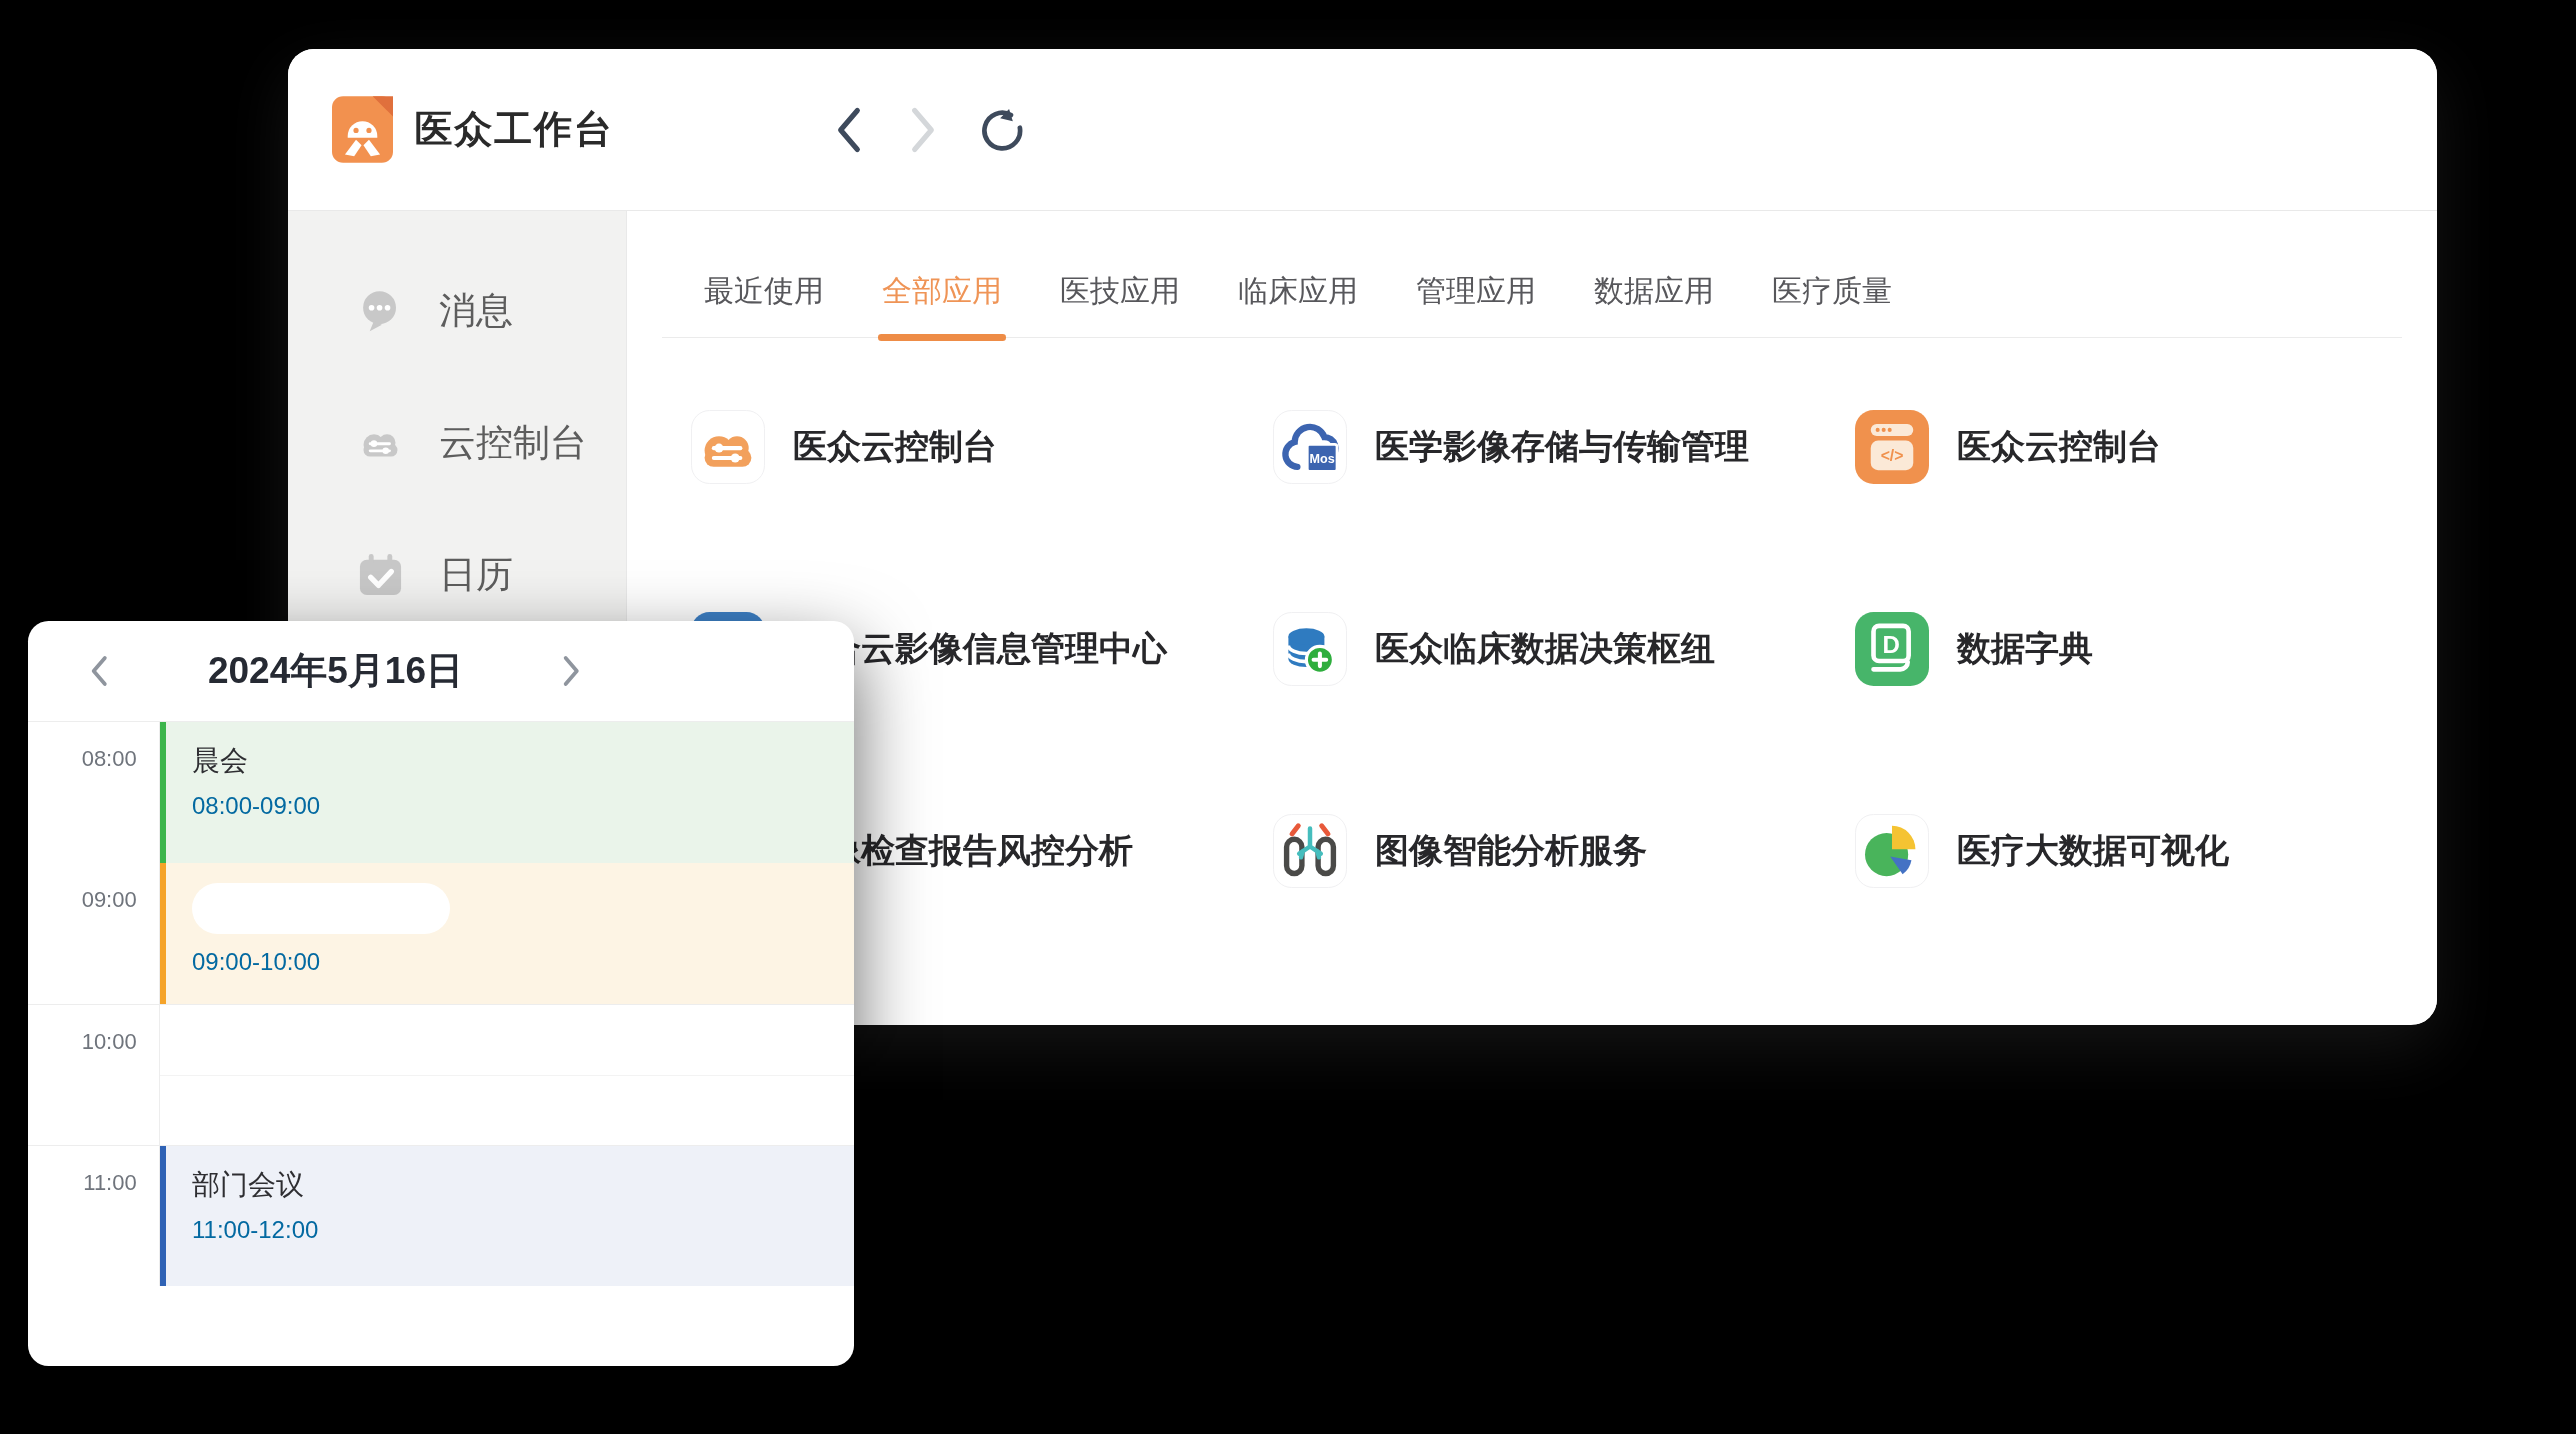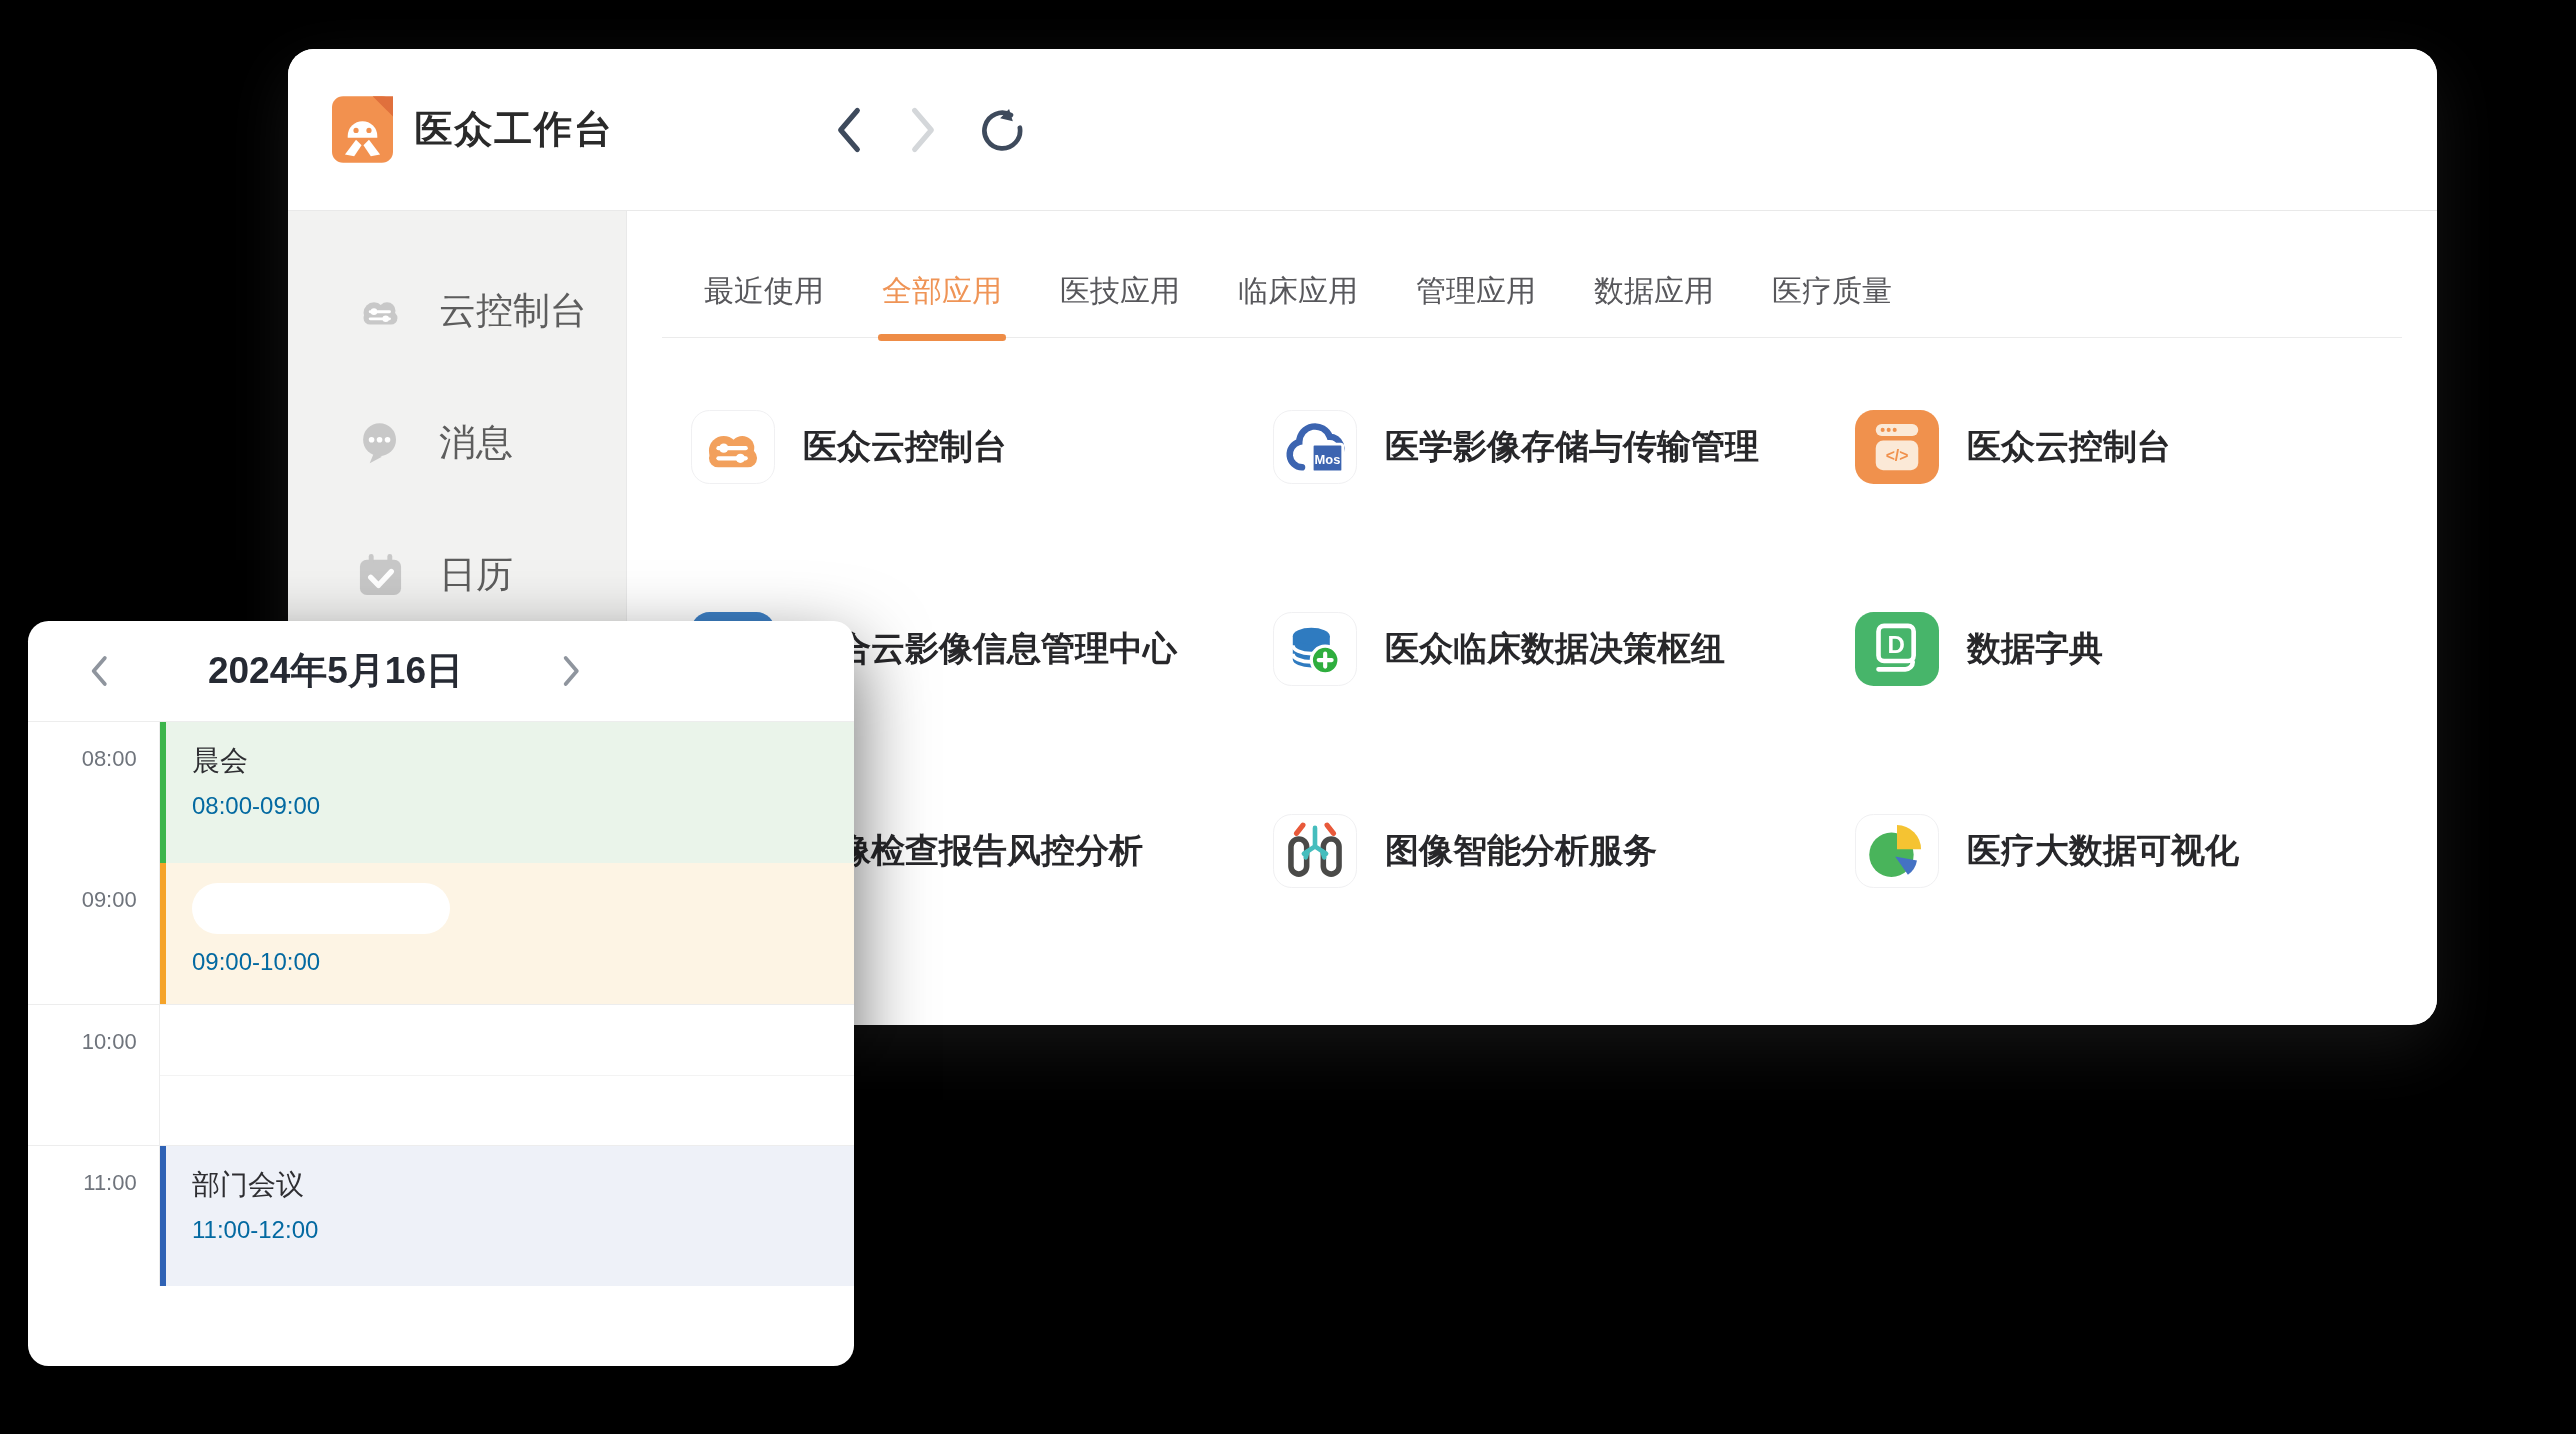--- a/index.html
+++ b/index.html
@@ -29,21 +29,21 @@
   .content { flex:1; background:#fff; }
   .tabs-wrap { margin:0 35px; border-bottom:0.9px solid #ebebeb; }
   .tabs { display:flex; gap:58px; padding:60px 0 0 42px; }
   .tab { font-size:30px; color:#57575b; padding-bottom:25px; position:relative; cursor:pointer; white-space:nowrap; }
   .tab.active { color:#ef9456; }
   .tab.active::after { content:""; position:absolute; left:-3.7px; right:-3.7px; bottom:-3.7px;
                        height:6.5px; border-radius:3.3px; background:#ee8c46; }
 
   .app-grid { margin:72px 0 0 64px; display:grid; grid-template-columns:582px 582px 582px; row-gap:128px; }
   .app-cell { display:flex; align-items:center; gap:28px; height:74px; cursor:pointer; }
-  .app-icon { width:84px; height:74px; border-radius:18.6px; flex:0 0 auto; display:flex;
+  .app-icon { width:74px; height:74px; border-radius:18.6px; flex:0 0 auto; display:flex;
               align-items:center; justify-content:center; overflow:hidden; }
   .icon-bordered { background:#fff; border:1.9px solid #f0f0f2; }
   .app-label { font-size:34px; font-weight:600; color:#27272a; white-space:nowrap; }
 
   
   .calendar { position:absolute; left:28px; top:621px; width:826px; height:745px; background:#fff;
               border-radius:20.5px; overflow:hidden; box-shadow:0 28px 74px rgba(0,0,0,.6); z-index:5; }
   .cal-header { height:101px; display:flex; align-items:center; padding-left:54px; border-bottom:0.9px solid #ededed; }
   .cal-chevron { width:35px; height:101px; display:flex; align-items:center; justify-content:center;
                  background:none; border:none; cursor:pointer; }
@@ -98,40 +98,40 @@
           <path d="M31 1 L35 14 L21.5 11 Z" fill="#3E4A5C"></path>
         </svg>
       </button>
     </div>
   </div>
 
   <div class="win-body">
 
     <div class="sidebar">
       <div class="side-item">
+        <svg class="s-ico" viewBox="0 0 50 50">
+          <circle cx="24" cy="21" r="17.5" fill="#C8C8C8"></circle>
+          <path d="M18 35 l-4.5 11 l13 -7 z" fill="#C8C8C8"></path>
+          <circle cx="15.5" cy="21" r="3" fill="#fff"></circle>
+            <circle cx="24" cy="21" r="3" fill="#fff"></circle>
+            <circle cx="32.5" cy="21" r="3" fill="#fff"></circle>
+        </svg>
+        <span class="side-label">消息</span>
+      </div>
+      <div class="side-item">
         <svg class="s-ico" viewBox="0 0 72 64">
           <circle cx="26" cy="34" r="16" fill="#C8C8C8"></circle>
             <circle cx="46" cy="31" r="13" fill="#C8C8C8"></circle>
           <rect x="10" y="32" width="52" height="20" rx="10" fill="#C8C8C8"></rect>
           <rect x="18" y="30" width="34" height="4.5" rx="2.25" fill="#fff"></rect>
             <circle cx="26" cy="32.2" r="5" fill="#fff"></circle>
           <rect x="18" y="41" width="34" height="4.5" rx="2.25" fill="#fff"></rect>
             <circle cx="44" cy="43.2" r="5" fill="#fff"></circle>
         </svg>
         <span class="side-label">云控制台</span>
-      </div>
-      <div class="side-item">
-        <svg class="s-ico" viewBox="0 0 50 50">
-          <circle cx="24" cy="21" r="17.5" fill="#C8C8C8"></circle>
-          <path d="M18 35 l-4.5 11 l13 -7 z" fill="#C8C8C8"></path>
-          <circle cx="15.5" cy="21" r="3" fill="#fff"></circle>
-            <circle cx="24" cy="21" r="3" fill="#fff"></circle>
-            <circle cx="32.5" cy="21" r="3" fill="#fff"></circle>
-        </svg>
-        <span class="side-label">消息</span>
       </div>
       <div class="side-item">
         <svg class="s-ico" viewBox="0 0 48 48">
           <rect x="3" y="8" width="42" height="36" rx="7" fill="#C8C8C8"></rect>
           <rect x="12" y="2" width="5" height="11" rx="2.5" fill="#C8C8C8"></rect>
           <rect x="31" y="2" width="5" height="11" rx="2.5" fill="#C8C8C8"></rect>
           <path d="M14 26 l8 8 l13 -14" fill="none" stroke="#fff" stroke-width="5.5" stroke-linecap="round" stroke-linejoin="round"></path>
         </svg>
         <span class="side-label">日历</span>
       </div>

